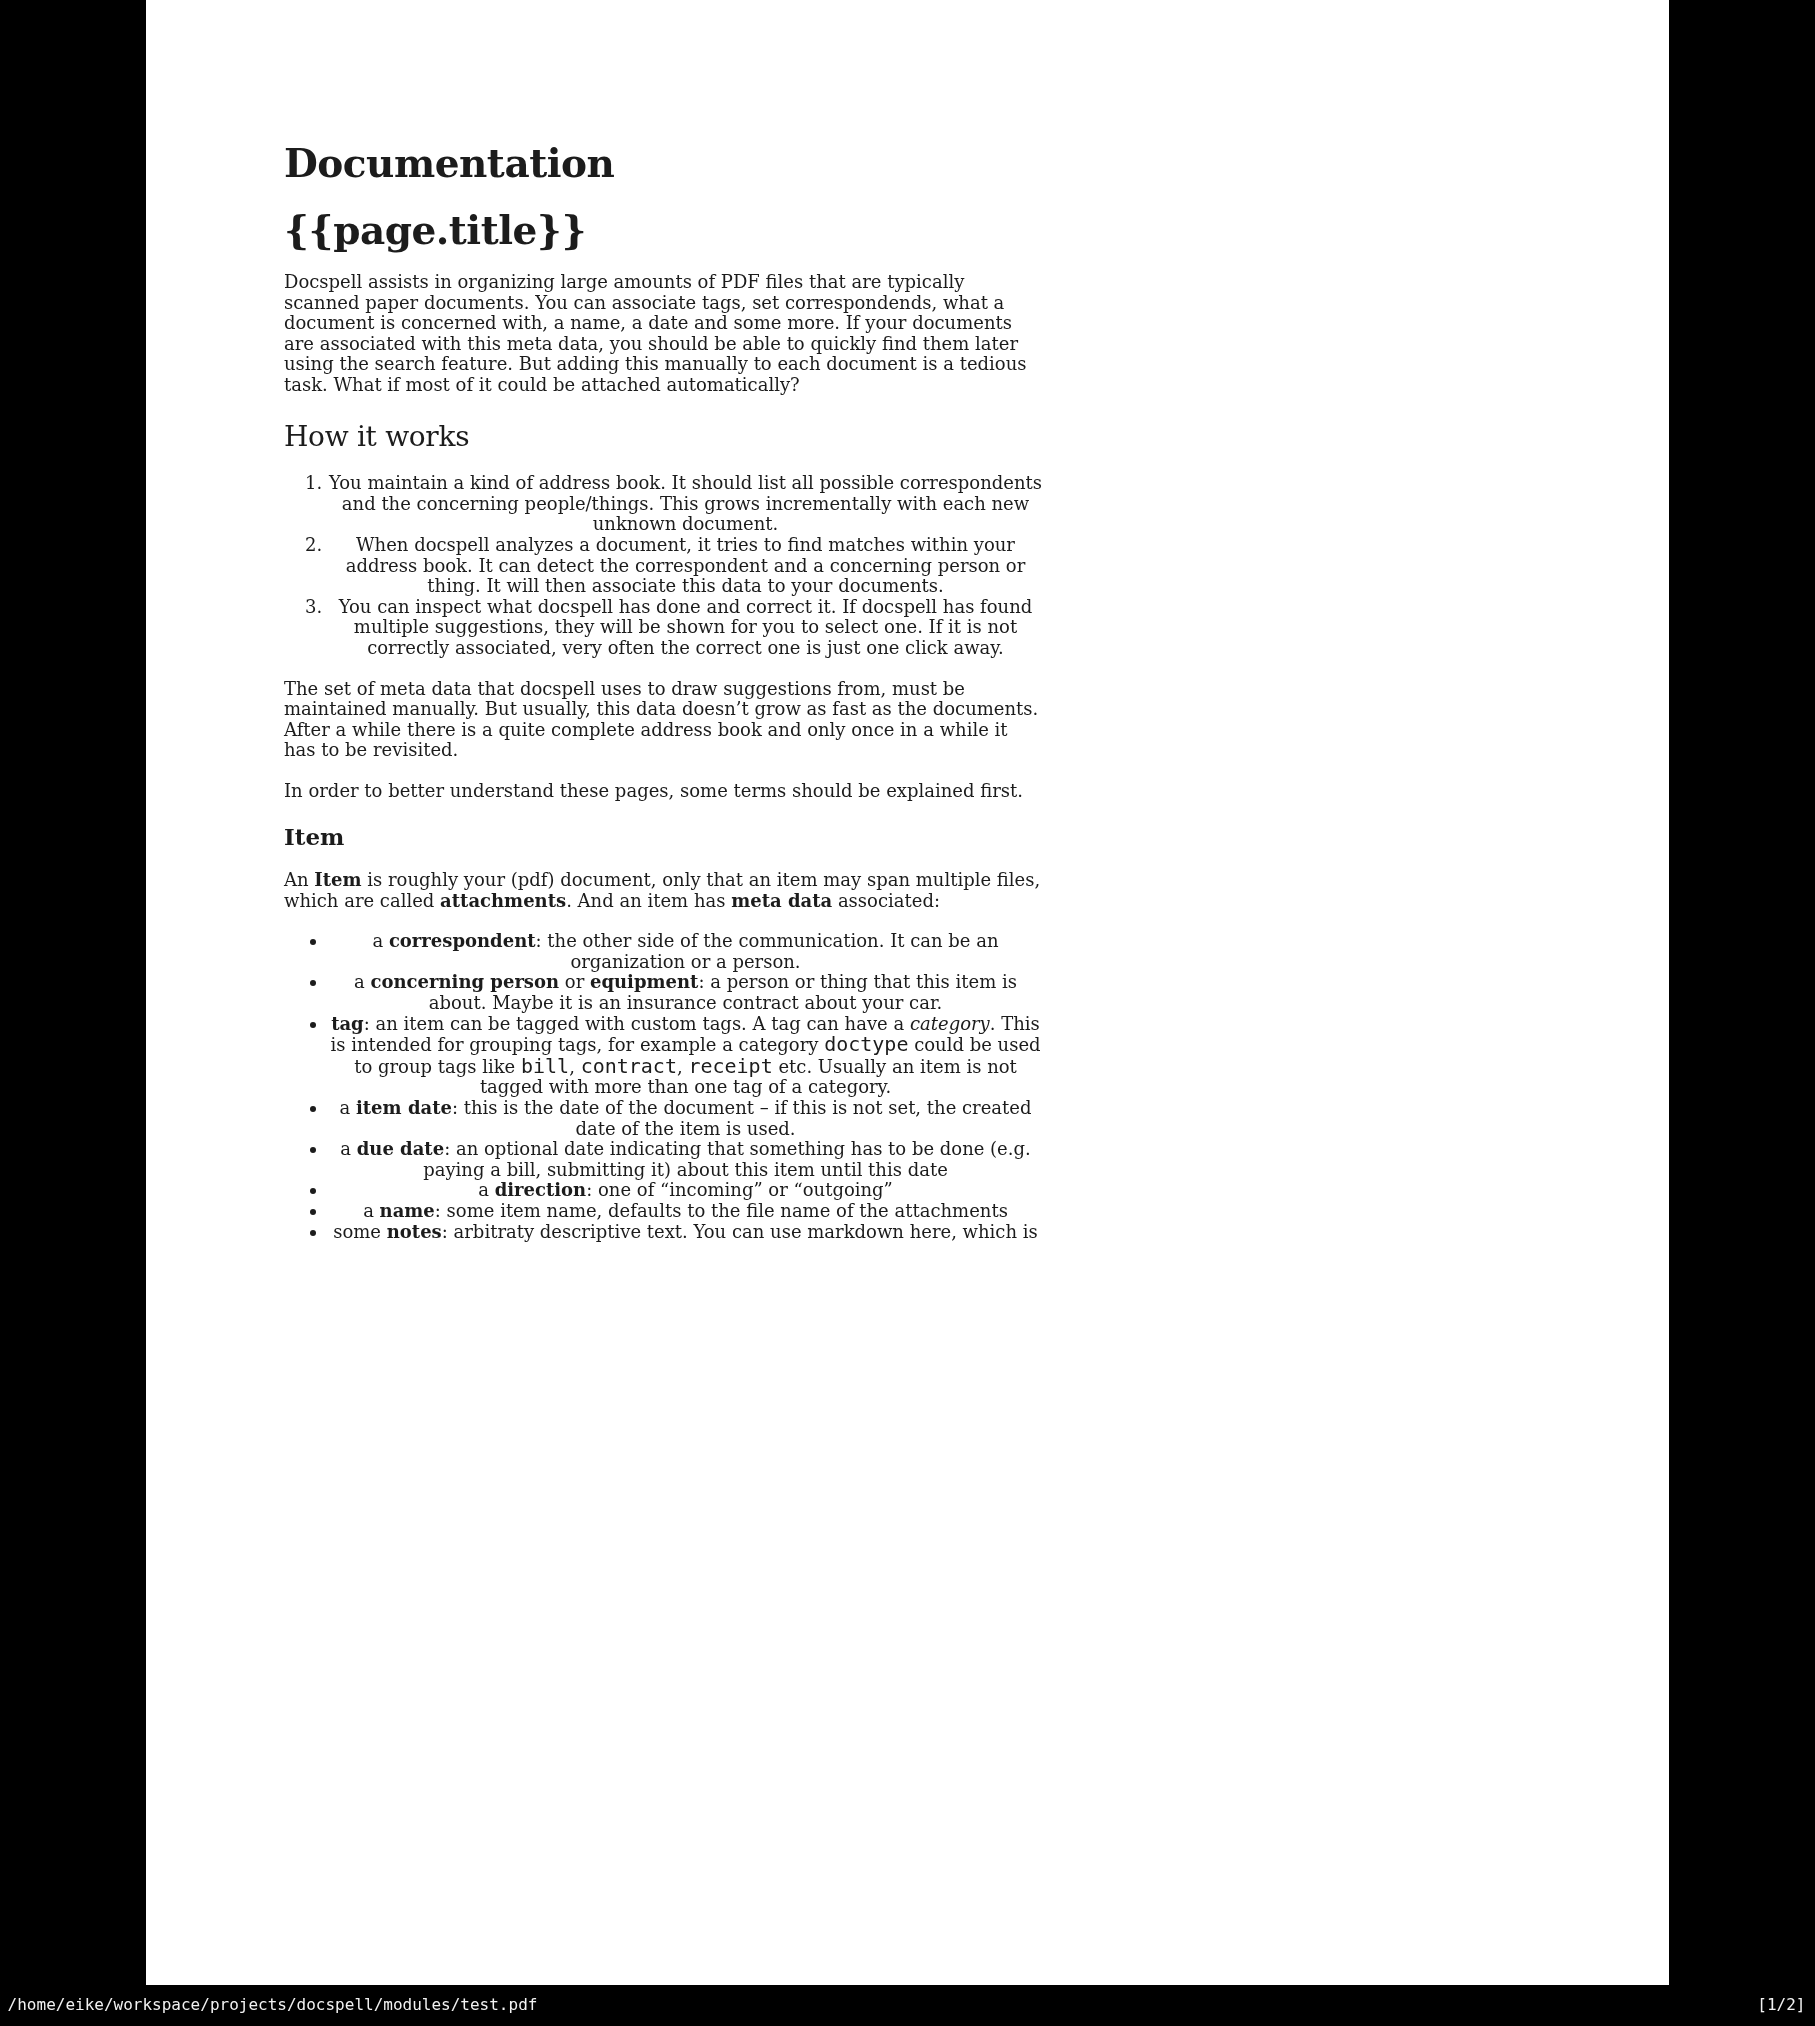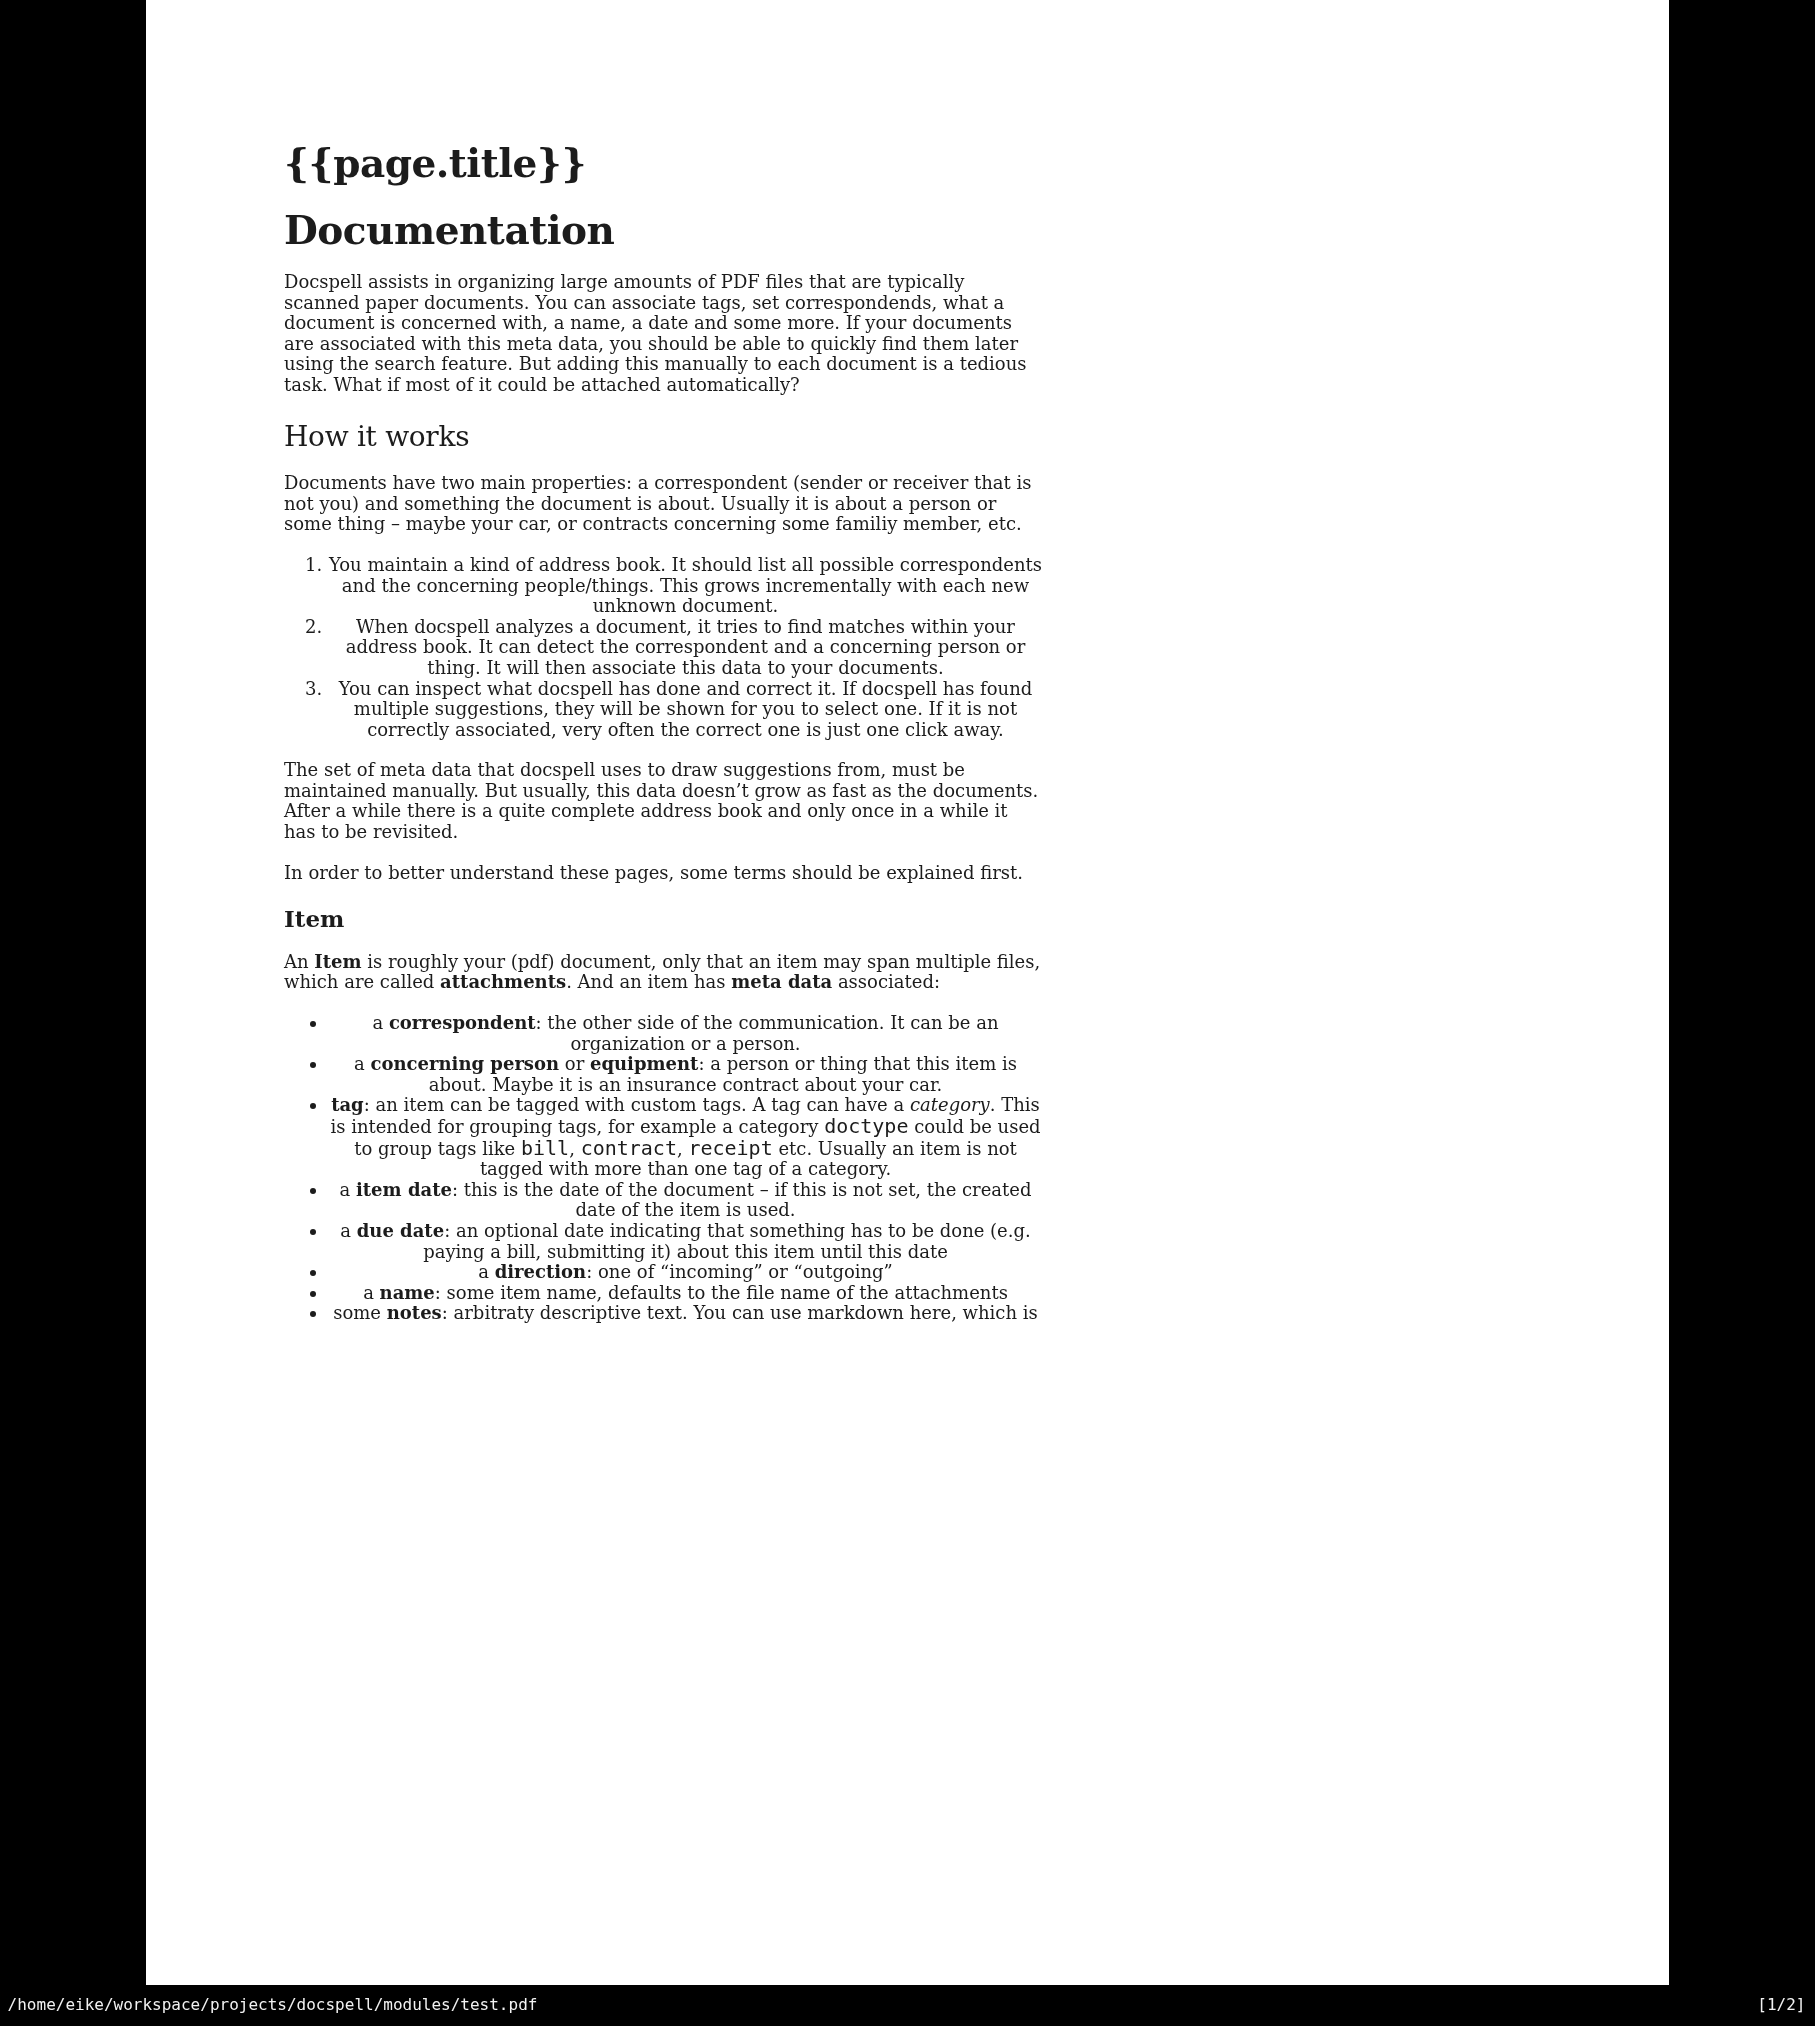--- a/index.html
+++ b/index.html
@@ -62,25 +62,24 @@
     justify-content: space-between;
     box-sizing: border-box;
     padding: 0 9.5px 2.8px 7.6px;
   }
 </style>
 </head>
 <body>
 
 <div class="pdf-page">
   <div class="page-content">
+      <div class="h1">Documentation</div>
       <div class="h1">{{page.title}}</div>
-      <div class="h1">Documentation</div>
       <p class="para"><span>Docspell assists in organizing large amounts of PDF files that are typically scanned paper documents. You can associate tags, set correspondends, what a document is concerned with, a name, a date and some more. If your documents are associated with this meta data, you should be able to quickly find them later using the search feature. But adding this manually to each document is a tedious task. What if most of it could be attached automatically?</span></p>
       <div class="h2">How it works</div>
-      <p class="para"><span>Documents have two main properties: a correspondent (sender or receiver that is not you) and something the document is about. Usually it is about a person or some thing – maybe your car, or contracts concerning some familiy member, etc.</span></p>
       <ol class="list">
         <li><span>You maintain a kind of address book. It should list all possible correspondents and the concerning people/things. This grows incrementally with each new unknown document.</span></li>
         <li><span>When docspell analyzes a document, it tries to find matches within your address book. It can detect the correspondent and a concerning person or thing. It will then associate this data to your documents.</span></li>
         <li><span>You can inspect what docspell has done and correct it. If docspell has found multiple suggestions, they will be shown for you to select one. If it is not correctly associated, very often the correct one is just one click away.</span></li>
       </ol>
       <p class="para"><span>The set of meta data that docspell uses to draw suggestions from, must be maintained manually. But usually, this data doesn’t grow as fast as the documents. After a while there is a quite complete address book and only once in a while it has to be revisited.</span></p>
       <p class="para"><span>In order to better understand these pages, some terms should be explained first.</span></p>
       <div class="h3">Item</div>
       <p class="para"><span>An </span><strong>Item</strong><span> is roughly your (pdf) document, only that an item may span multiple files, which are called </span><strong>attachments</strong><span>. And an item has </span><strong>meta data</strong><span> associated:</span></p>
       <ul class="list">

